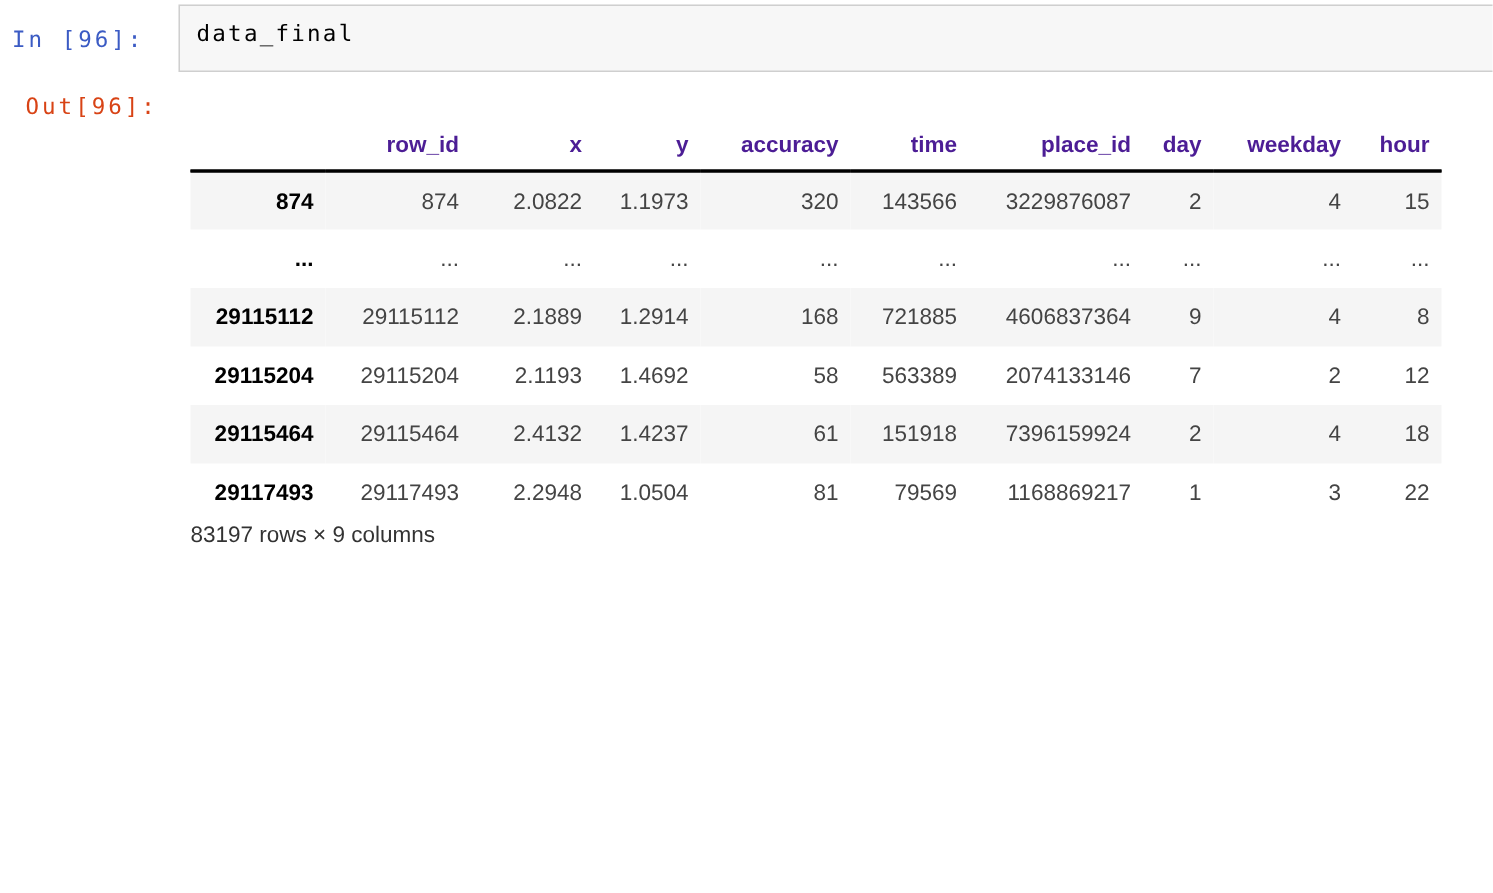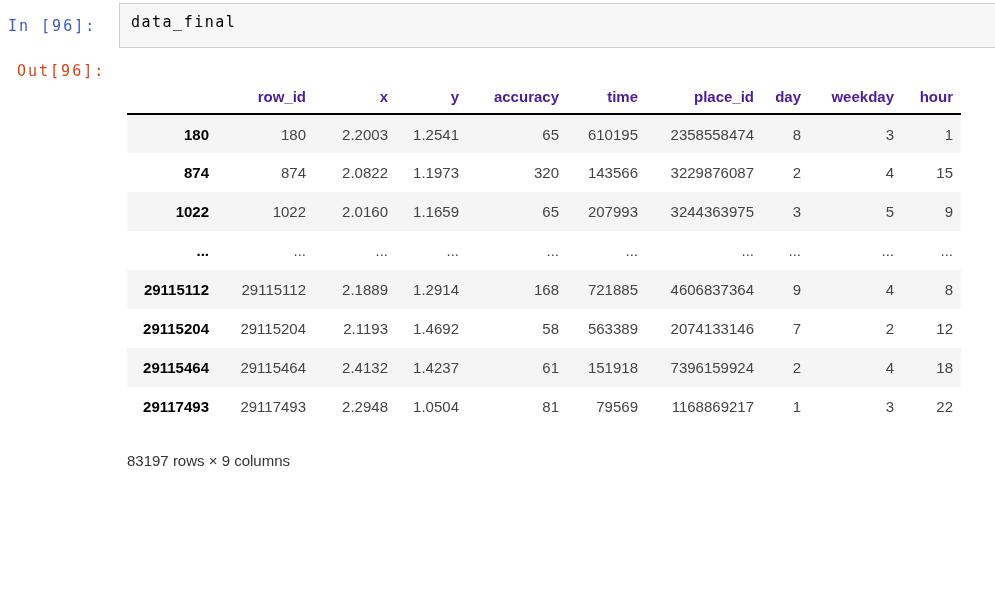--- a/index.html
+++ b/index.html
@@ -64,21 +64,20 @@
     white-space: nowrap;
   }
   table.dataframe tbody td {
     font-weight: normal;
     text-align: right;
     vertical-align: middle;
     padding: 0 8px;
     white-space: nowrap;
   }
   .shape {
-    margin-top: 26px;
     font-size: 15px;
     color: #333;
   }
 </style>
 </head>
 <body>
 
 <div class="notebook">
 
   <div>
@@ -113,56 +112,32 @@
               <th>accuracy</th>
               <th>time</th>
               <th>place_id</th>
               <th>day</th>
               <th>weekday</th>
               <th>hour</th>
             </tr>
         </thead>
         <tbody id="df-body">
             <tr>
-              <th>180</th>
-              <td>180</td>
-              <td>2.2003</td>
-              <td>1.2541</td>
-              <td>65</td>
-              <td>610195</td>
-              <td>2358558474</td>
-              <td>8</td>
-              <td>3</td>
-              <td>1</td>
-            </tr>
-            <tr>
               <th>874</th>
               <td>874</td>
               <td>2.0822</td>
               <td>1.1973</td>
               <td>320</td>
               <td>143566</td>
               <td>3229876087</td>
               <td>2</td>
               <td>4</td>
               <td>15</td>
             </tr>
             <tr>
-              <th>1022</th>
-              <td>1022</td>
-              <td>2.0160</td>
-              <td>1.1659</td>
-              <td>65</td>
-              <td>207993</td>
-              <td>3244363975</td>
-              <td>3</td>
-              <td>5</td>
-              <td>9</td>
-            </tr>
-            <tr>
               <th>...</th>
               <td>...</td>
               <td>...</td>
               <td>...</td>
               <td>...</td>
               <td>...</td>
               <td>...</td>
               <td>...</td>
               <td>...</td>
               <td>...</td>

